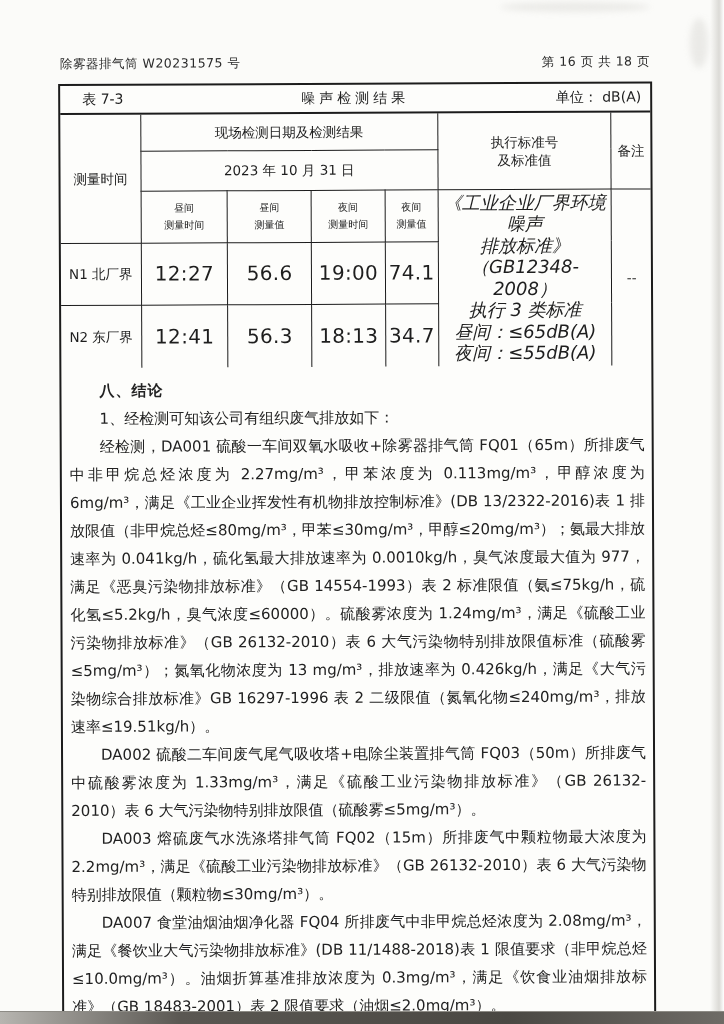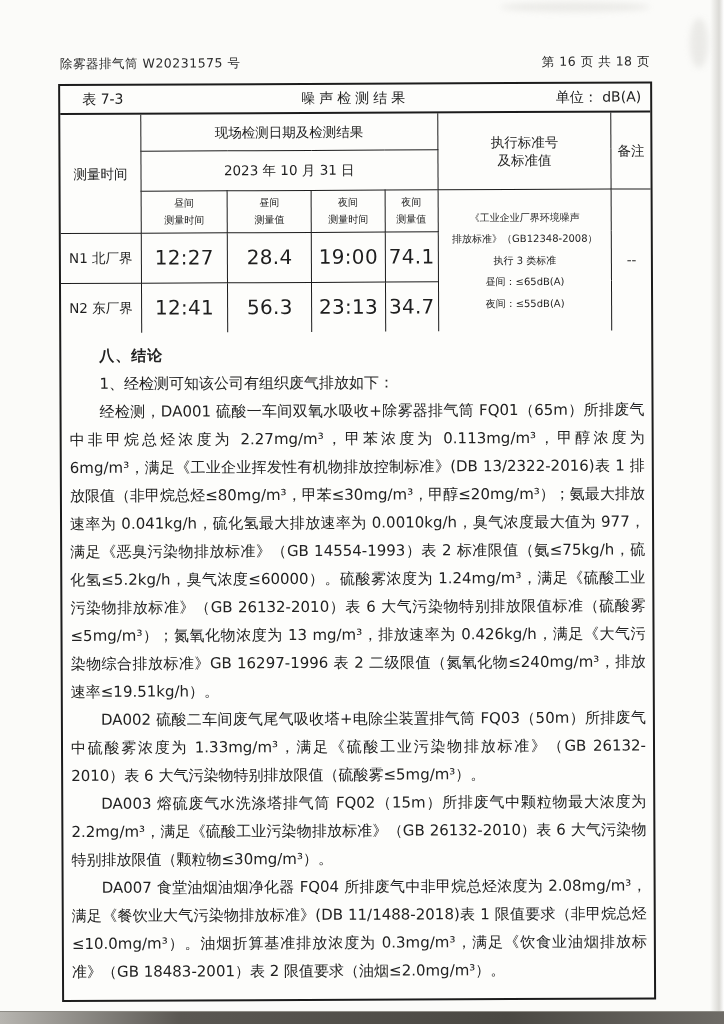--- a/index.html
+++ b/index.html
@@ -59,21 +59,21 @@
   .noise-table td {
     border: 1px solid #1c1c1c;
     text-align: center;
     vertical-align: middle;
     font-size: 13.5px;
     line-height: 18px;
     padding: 2px 1px;
     white-space: pre-line;
   }
   .noise-table .num { font-size: 20px; letter-spacing: 0.3px; }
-  .noise-table .std-cell { font-size: 10px; line-height: 21.5px; }
+  .noise-table .std-cell { font-size: 18px; line-height: 21.5px; font-style: italic; }
   .noise-table .subhdr { font-size: 10px; line-height: 17px; }
   
   .conclusion {
     padding: 9px 7px 14px 8px;
     font-size: 15px;
     line-height: 28px;
     text-align: justify;
     color: #222;
   }
   .conclusion p { text-indent: 2em; }
@@ -154,29 +154,29 @@
         <td rowspan="3" class="std-cell">《工业企业厂界环境噪声
 排放标准》（GB12348-2008）
 执行 3 类标准
 昼间：≤65dB(A)
 夜间：≤55dB(A)</td>
         <td rowspan="3">--</td>
       </tr>
       <tr style="height:50px">
         <td>N1 北厂界</td>
         <td class="num">12:27</td>
-        <td class="num">28.4</td>
+        <td class="num">56.6</td>
         <td class="num">19:00</td>
         <td class="num">74.1</td>
       </tr>
       <tr style="height:50px">
         <td>N2 东厂界</td>
         <td class="num">12:41</td>
         <td class="num">56.3</td>
-        <td class="num">23:13</td>
+        <td class="num">18:13</td>
         <td class="num">34.7</td>
       </tr>
     </tbody>
       </table>
 
     <div class="conclusion">
       <p class="c-heading">八、结论</p>
       <p>1、经检测可知该公司有组织废气排放如下：</p>
       <p>经检测，DA001 硫酸一车间双氧水吸收+除雾器排气筒 FQ01（65m）所排废气中非甲烷总烃浓度为 2.27mg/m³，甲苯浓度为 0.113mg/m³，甲醇浓度为 6mg/m³，满足《工业企业挥发性有机物排放控制标准》(DB 13/2322-2016)表 1 排放限值（非甲烷总烃≤80mg/m³，甲苯≤30mg/m³，甲醇≤20mg/m³）；氨最大排放速率为 0.041kg/h，硫化氢最大排放速率为 0.0010kg/h，臭气浓度最大值为 977，满足《恶臭污染物排放标准》（GB 14554-1993）表 2 标准限值（氨≤75kg/h，硫化氢≤5.2kg/h，臭气浓度≤60000）。硫酸雾浓度为 1.24mg/m³，满足《硫酸工业污染物排放标准》（GB 26132-2010）表 6 大气污染物特别排放限值标准（硫酸雾≤5mg/m³）；氮氧化物浓度为 13 mg/m³，排放速率为 0.426kg/h，满足《大气污染物综合排放标准》GB 16297-1996 表 2 二级限值（氮氧化物≤240mg/m³，排放速率≤19.51kg/h）。</p>
       <p>DA002 硫酸二车间废气尾气吸收塔+电除尘装置排气筒 FQ03（50m）所排废气中硫酸雾浓度为 1.33mg/m³，满足《硫酸工业污染物排放标准》（GB 26132-2010）表 6 大气污染物特别排放限值（硫酸雾≤5mg/m³）。</p>

